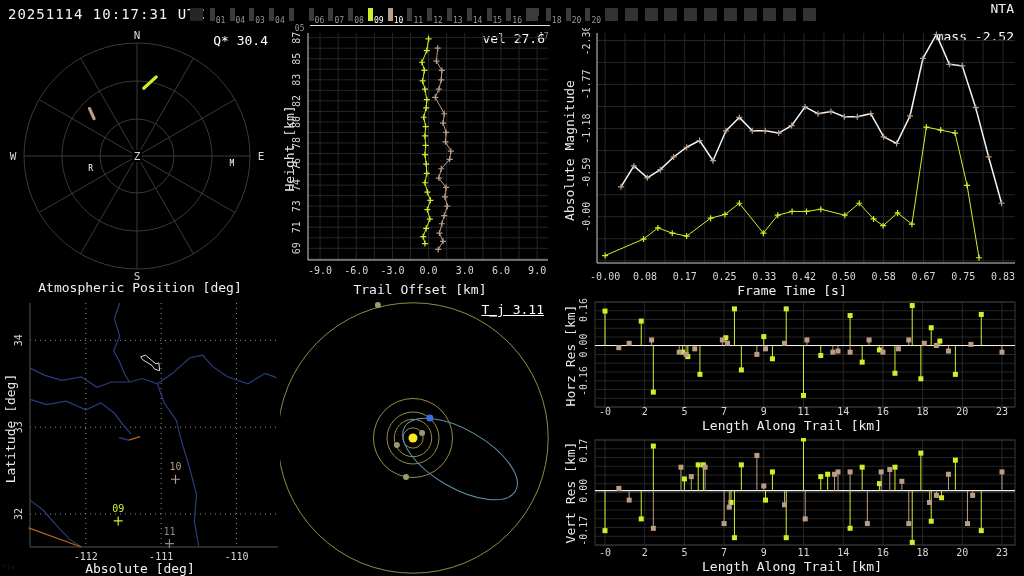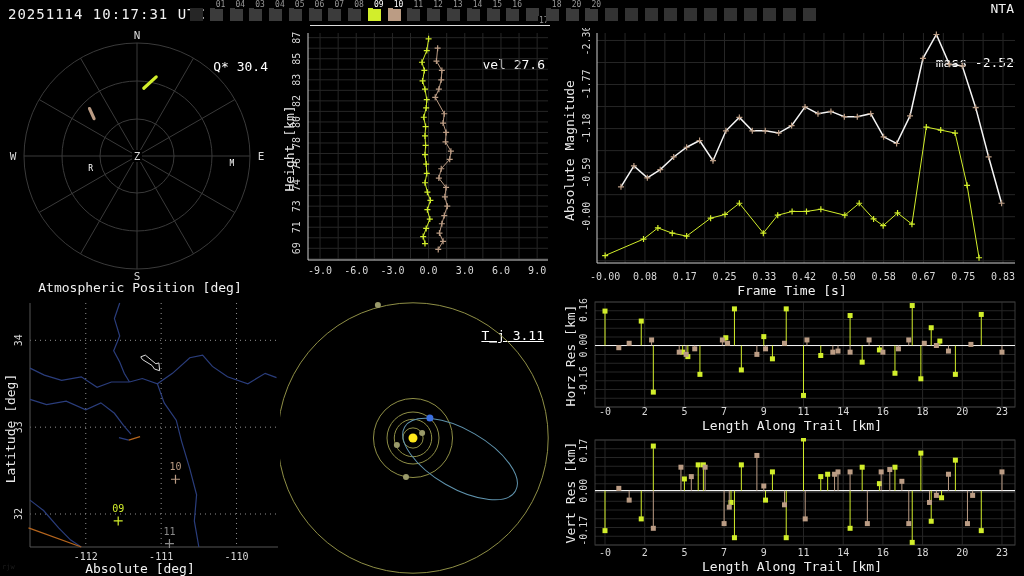--- a/index.html
+++ b/index.html
@@ -2,26 +2,26 @@
 <html><head>
 <meta charset="utf-8">
 <style>
   html,body{margin:0;padding:0;background:#000;width:1024px;height:576px;overflow:hidden;
     font-family:"DejaVu Sans Mono",monospace;}
   #stage{position:relative;width:1024px;height:576px;background:#000;}
   .topbar{position:absolute;left:0;top:0;width:1024px;height:28px;}
   .time{position:absolute;left:8px;top:6px;color:#f2f2f2;font-size:14px;letter-spacing:1px;}
   .nta{position:absolute;right:10px;top:1px;color:#f2f2f2;font-size:13px;}
   .fbox{position:absolute;top:8px;width:13px;height:13px;background:#3b3b3b;}
-  .flab{position:absolute;top:0;font-size:8px;line-height:9px;background:#000;color:#979797;padding:0 1px;}
+  .flab{position:absolute;top:0;font-size:8px;line-height:9px;background:#000;color:#979797;padding:16px 1px;}
   .funder{position:absolute;height:1px;background:#dcdcdc;top:25px;}
   .panel{position:absolute;}
   .panel svg{position:absolute;left:0;top:0;}
   .caption{position:absolute;left:0;width:100%;text-align:center;color:#f0f0f0;font-size:13px;white-space:pre;}
-  .badge{position:absolute;color:#fff;font-size:13px;white-space:pre;margin-top:26px;}
+  .badge{position:absolute;color:#fff;font-size:13px;white-space:pre;}
   .vlab{position:absolute;transform:rotate(-90deg);color:#e8e8e8;font-size:13px;text-align:center;white-space:pre;}
   .wm{position:absolute;left:2px;top:563px;font-size:7px;color:#1c1c1c;}
   svg text{font-family:"DejaVu Sans Mono",monospace;}
 </style>
 </head>
 <body>
 
 <div id="stage">
 
   <div class="topbar">
@@ -31,21 +31,21 @@
   <div class="fbox" style="left: 190px; background: rgb(38, 38, 38);"></div>
       <div class="fbox" style="left: 209.77px;"></div>
       <span class="flab" style="left: 214.77px;">01</span>
       <div class="fbox" style="left: 229.54px;"></div>
       <span class="flab" style="left: 234.54px;">04</span>
       <div class="fbox" style="left: 249.31px;"></div>
       <span class="flab" style="left: 254.31px;">03</span>
       <div class="fbox" style="left: 269.08px;"></div>
       <span class="flab" style="left: 274.08px;">04</span>
       <div class="fbox" style="left: 288.85px;"></div>
-      <span class="flab" style="left: 293.85px;">05</span>
+      <span class="flab" style="left: 293.85px; margin-top: 8px;">05</span>
       <div class="fbox" style="left: 308.62px;"></div>
       <span class="flab" style="left: 313.62px;">06</span>
       <div class="fbox" style="left: 328.39px;"></div>
       <span class="flab" style="left: 333.39px;">07</span>
       <div class="fbox" style="left: 348.16px;"></div>
       <span class="flab" style="left: 353.16px;">08</span>
       <div class="fbox" style="left: 367.93px; background: rgb(210, 238, 43);"></div>
       <span class="flab" style="left: 372.93px; color: rgb(255, 255, 255);">09</span>
       <div class="fbox" style="left: 387.7px; background: rgb(187, 156, 132);"></div>
       <span class="flab" style="left: 392.7px; color: rgb(255, 255, 255);">10</span>
@@ -111,20 +111,21 @@
         <text x="90.67" y="142.69" font-size="8" fill="#ffffff" text-anchor="middle">R</text>
         <text x="231.92000000000002" y="138.17" font-size="8" fill="#ffffff" text-anchor="middle">M</text>
         <line x1="143.78" y1="60.2" x2="156.21" y2="48.900000000000006" stroke="#d2ee2b" stroke-width="3.2" stroke-linecap="round"></line>
         <line x1="89.53999999999999" y1="80.53999999999999" x2="94.06" y2="90.71000000000001" stroke="#bb9c84" stroke-width="3.2" stroke-linecap="round"></line>
       </svg>
     </div>
 
   <div class="panel" id="panel-trail" style="left:280px;top:28px;width:280px;height:270px;">
     <div class="badge" style="top:3px;right:15px;">vel 27.6</div>
     <div class="vlab" style="left:-71px;top:113px;width:160px;">Height [km]</div>
+    <div class="caption" style="top:254px;">Trail Offset [km]</div>
   <svg width="280" height="270">
         <line x1="40.06030150753769" y1="5" x2="40.06030150753769" y2="232" stroke="#262626" stroke-width="1"></line>
         <line x1="58.150753768844226" y1="5" x2="58.150753768844226" y2="232" stroke="#262626" stroke-width="1"></line>
         <line x1="76.24120603015075" y1="5" x2="76.24120603015075" y2="232" stroke="#262626" stroke-width="1"></line>
         <line x1="94.33165829145729" y1="5" x2="94.33165829145729" y2="232" stroke="#262626" stroke-width="1"></line>
         <line x1="112.42211055276383" y1="5" x2="112.42211055276383" y2="232" stroke="#262626" stroke-width="1"></line>
         <line x1="130.51256281407035" y1="5" x2="130.51256281407035" y2="232" stroke="#262626" stroke-width="1"></line>
         <line x1="148.6030150753769" y1="5" x2="148.6030150753769" y2="232" stroke="#262626" stroke-width="1"></line>
         <line x1="166.69346733668343" y1="5" x2="166.69346733668343" y2="232" stroke="#262626" stroke-width="1"></line>
         <line x1="184.78391959798995" y1="5" x2="184.78391959798995" y2="232" stroke="#262626" stroke-width="1"></line>

